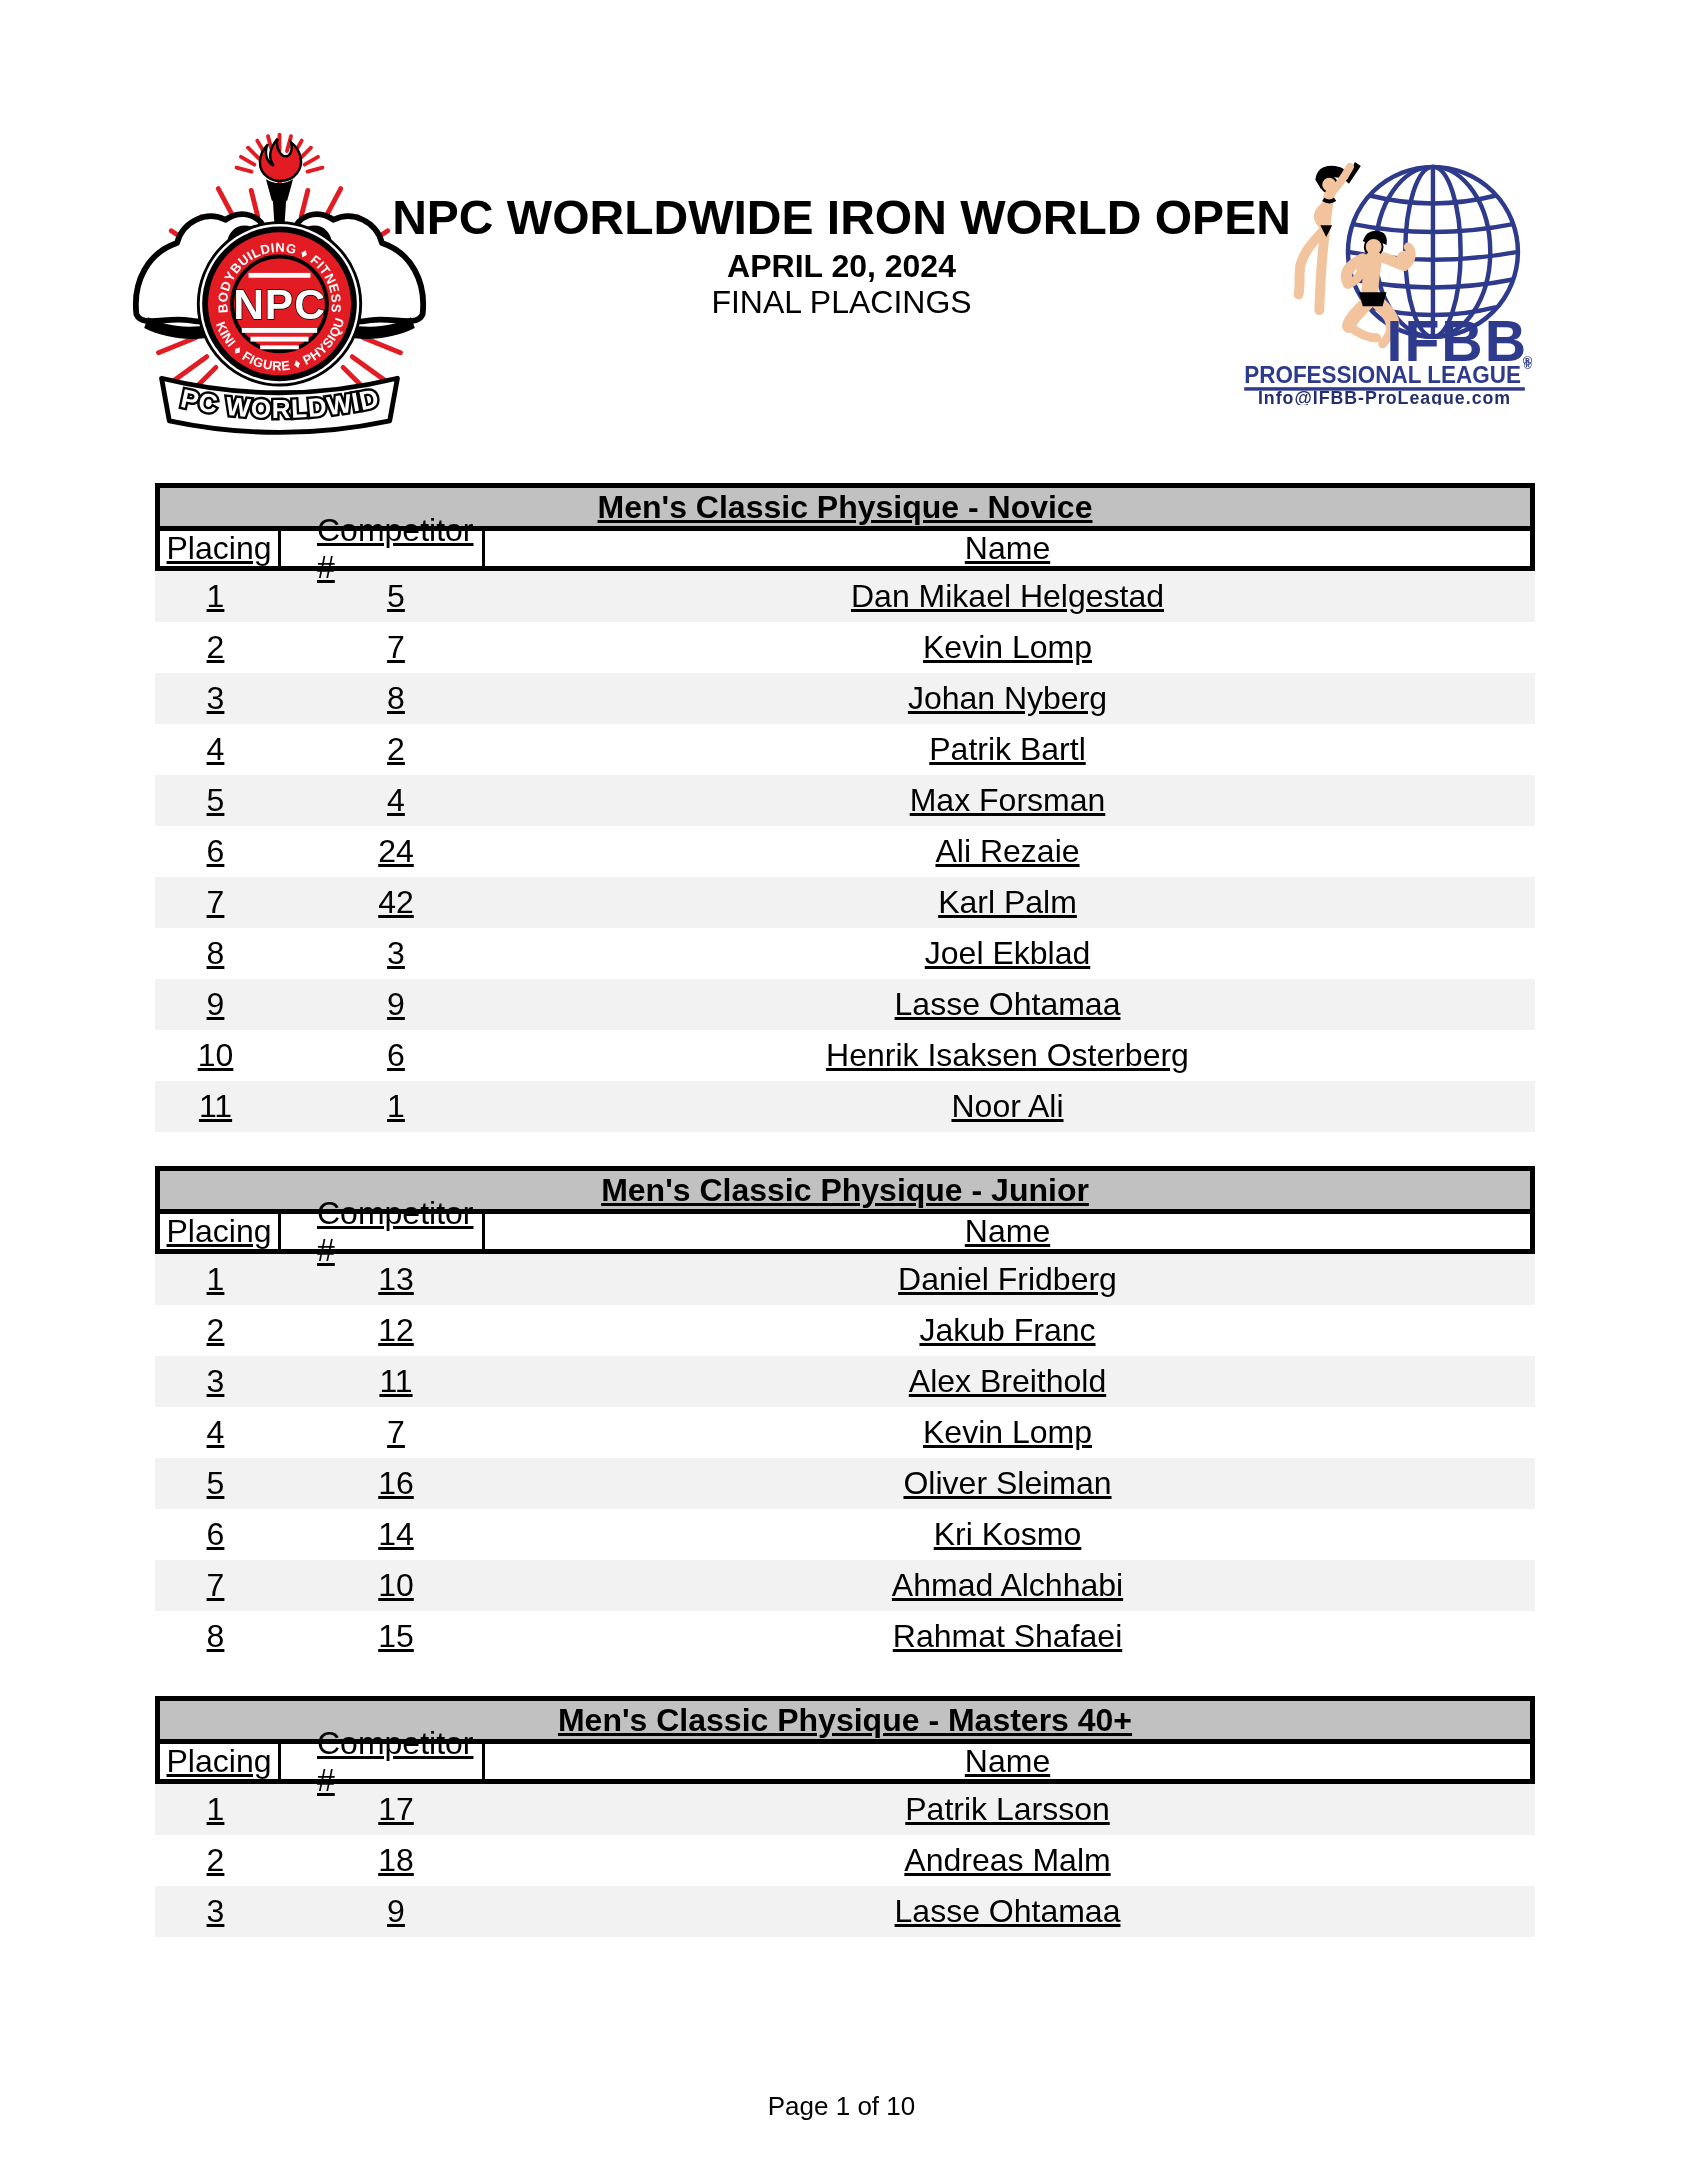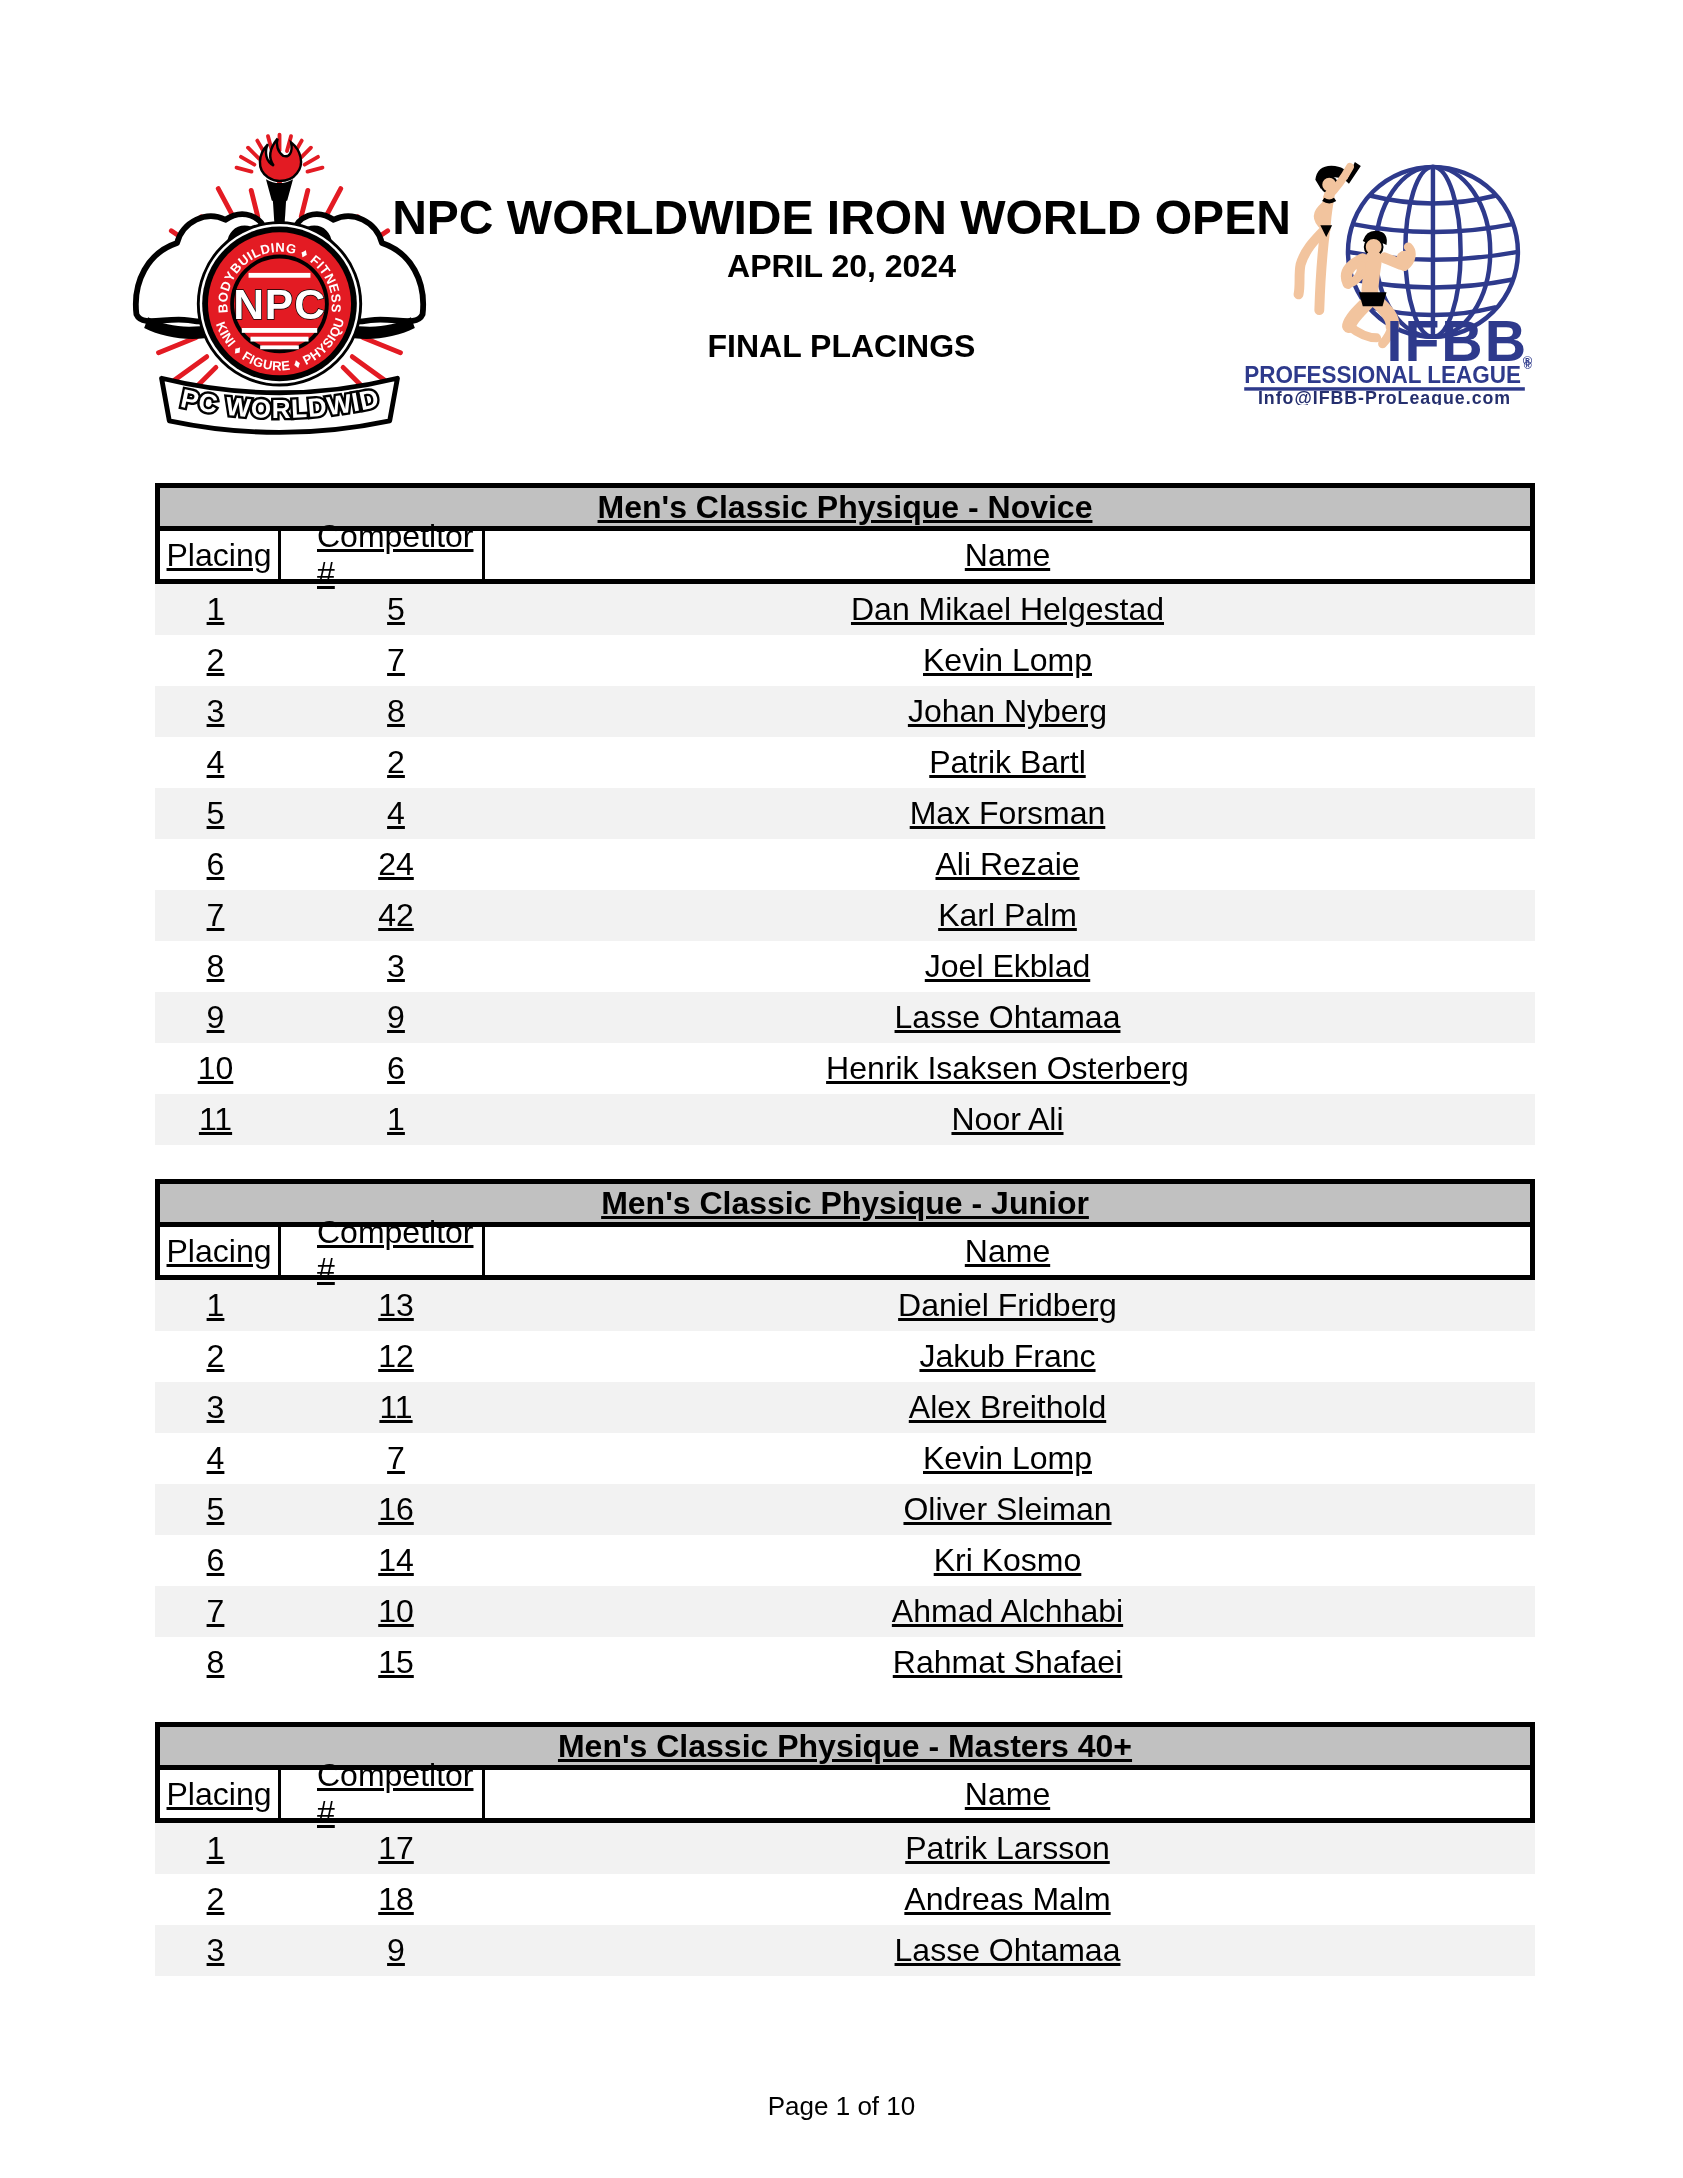--- a/index.html
+++ b/index.html
@@ -7,31 +7,31 @@
     position:relative;width:1683px;height:2178px;background:#fff;
     font-family:"Liberation Sans","DejaVu Sans",sans-serif;color:#000;overflow:hidden;
     --cat-bg:#c1c1c1; --alt-row:#f2f2f2; --npc-red:#e31b23; --ifbb-blue:#2e3a8c;
   }
   
   .npc-logo{position:absolute;left:121px;top:125px;width:317px;height:319px;}
   .ifbb-logo{position:absolute;left:1238px;top:156px;width:297px;height:249px;}
   .title-block{position:absolute;left:0;top:192px;width:100%;text-align:center;}
   .event-title{font-size:48px;font-weight:bold;line-height:51px;}
   .event-date{font-size:32px;font-weight:bold;line-height:36px;margin-top:5px;}
-  .event-sub{font-size:32px;font-weight:bold;line-height:36px;margin-top:44px;}
+  .event-sub{font-size:32px;font-weight:normal;line-height:36px;}
   
   .tables{position:absolute;left:155px;top:483px;width:1380px;text-decoration:underline;}
   .results-table{margin-bottom:34px;}
   .category-header{
     height:48px;background:var(--cat-bg);border:5px solid #000;box-sizing:border-box;
     display:flex;align-items:center;justify-content:center;
     font-size:32px;font-weight:bold;
   }
   .colhdr{
-    display:flex;height:53px;border:5px solid #000;border-top:none;box-sizing:border-box;background:#fff;
+    display:flex;height:40px;border:5px solid #000;border-top:none;box-sizing:border-box;background:#fff;
   }
   .colhdr .cell{border-right:3px solid #000;}
   .colhdr .cell:last-child{border-right:none;}
   .cell{
     display:flex;align-items:center;justify-content:center;
     font-size:32px;box-sizing:border-box;
   }
   .cell.placing{width:121px;flex:none;}
   .cell.comp{width:204px;flex:none;padding-left:36px;}
   .cell.name{flex:1;}

